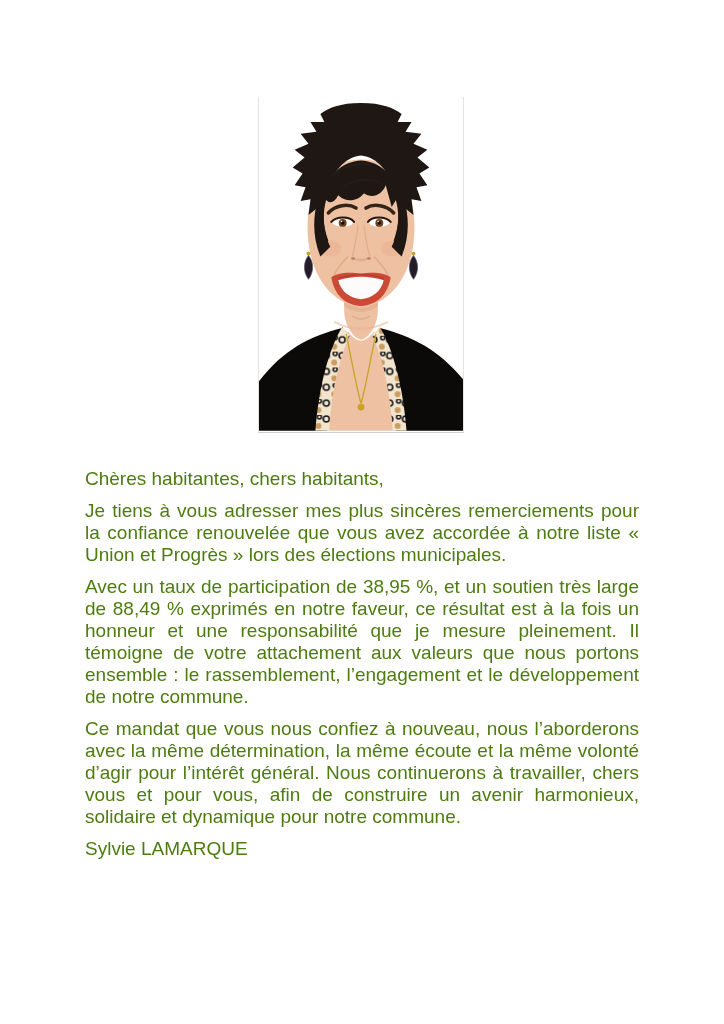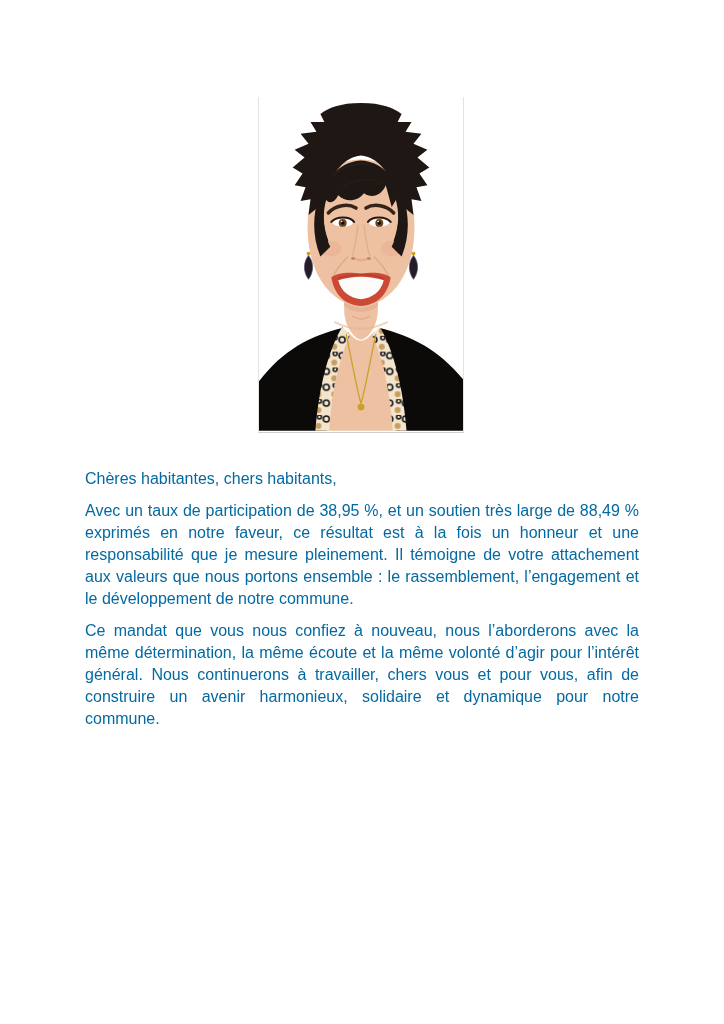--- a/index.html
+++ b/index.html
@@ -20,21 +20,21 @@
     background:#ffffff;
   }
   figure.photo svg{display:block;width:100%;height:100%;}
   .hair{fill:var(--hair);}
   .skin{fill:var(--skin);}
   .garment{fill:var(--top);}
   .scarf{fill:url(#scarfPat);}
   .sb{fill:var(--scarf-base);} .sr{fill:none;stroke:var(--scarf-ring);stroke-width:1.6;} .sd{fill:var(--scarf-dot);}
   main.letter{
     position:absolute;left:85px;top:468px;width:554px;
-    font-size:16px;line-height:22px;color:#0369a1;
+    font-size:19px;line-height:22px;color:#4d7c0f;
   }
   main.letter p{margin:0 0 10px 0;}
   main.letter p.para{text-align:justify;}
 </style>
 </head>
 <body style="color: rgb(48, 48, 48);">
 
 <div class="page">
 
   <figure class="photo">
@@ -130,18 +130,20 @@
       <g>
         <path d="M88,238 C95,272 100,300 103,308 C106,300 111,272 118,238" stroke="var(--gold)" stroke-width="1.3" fill="none"></path>
         <circle cx="103" cy="312" r="3.5" fill="var(--gold)"></circle>
       </g>
     </svg>
   </figure>
 
   <main class="letter">
     <p class="salutation">Chères habitantes, chers habitants,</p>
     <div id="paras">
+        <p class="para">Je tiens à vous adresser mes plus sincères remerciements pour la confiance renouvelée que vous avez accordée à notre liste « Union et Progrès » lors des élections municipales.</p>
         <p class="para">Avec un taux de participation de 38,95 %, et un soutien très large de 88,49 % exprimés en notre faveur, ce résultat est à la fois un honneur et une responsabilité que je mesure pleinement. Il témoigne de votre attachement aux valeurs que nous portons ensemble : le rassemblement, l’engagement et le développement de notre commune.</p>
         <p class="para">Ce mandat que vous nous confiez à nouveau, nous l’aborderons avec la même détermination, la même écoute et la même volonté d’agir pour l’intérêt général. Nous continuerons à travailler, chers vous et pour vous, afin de construire un avenir harmonieux, solidaire et dynamique pour notre commune.</p>
       </div>
+    <p>Sylvie LAMARQUE</p>
   </main>
 
 </div>
 
 </body></html>

